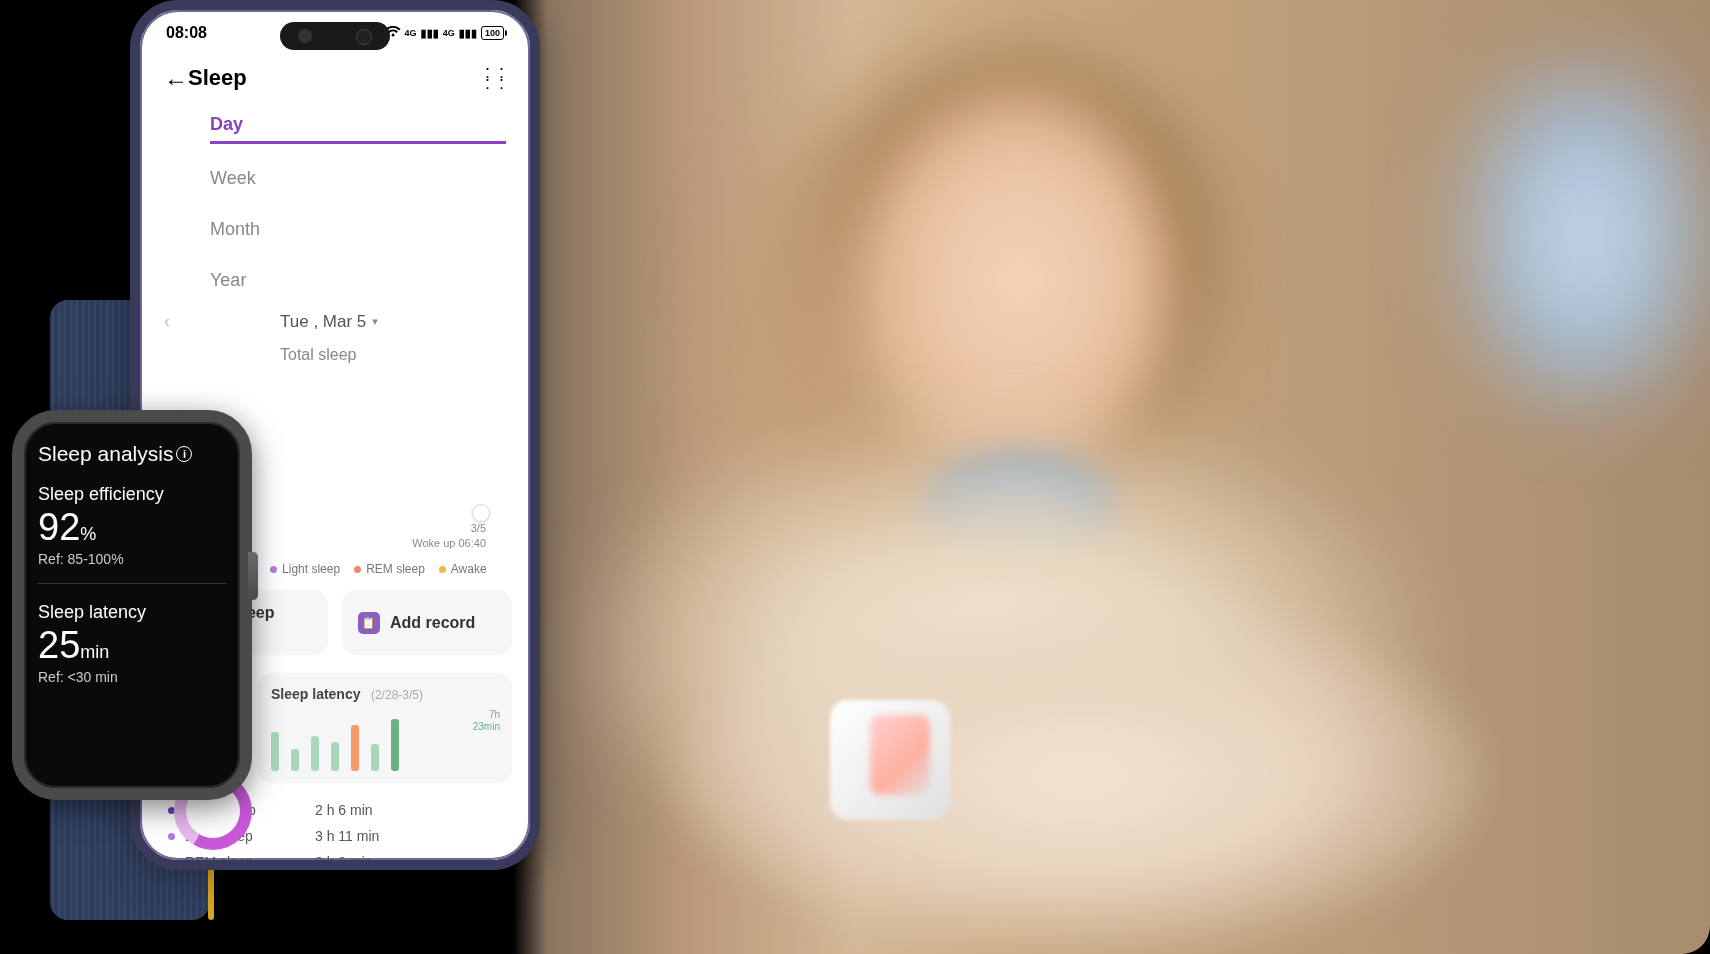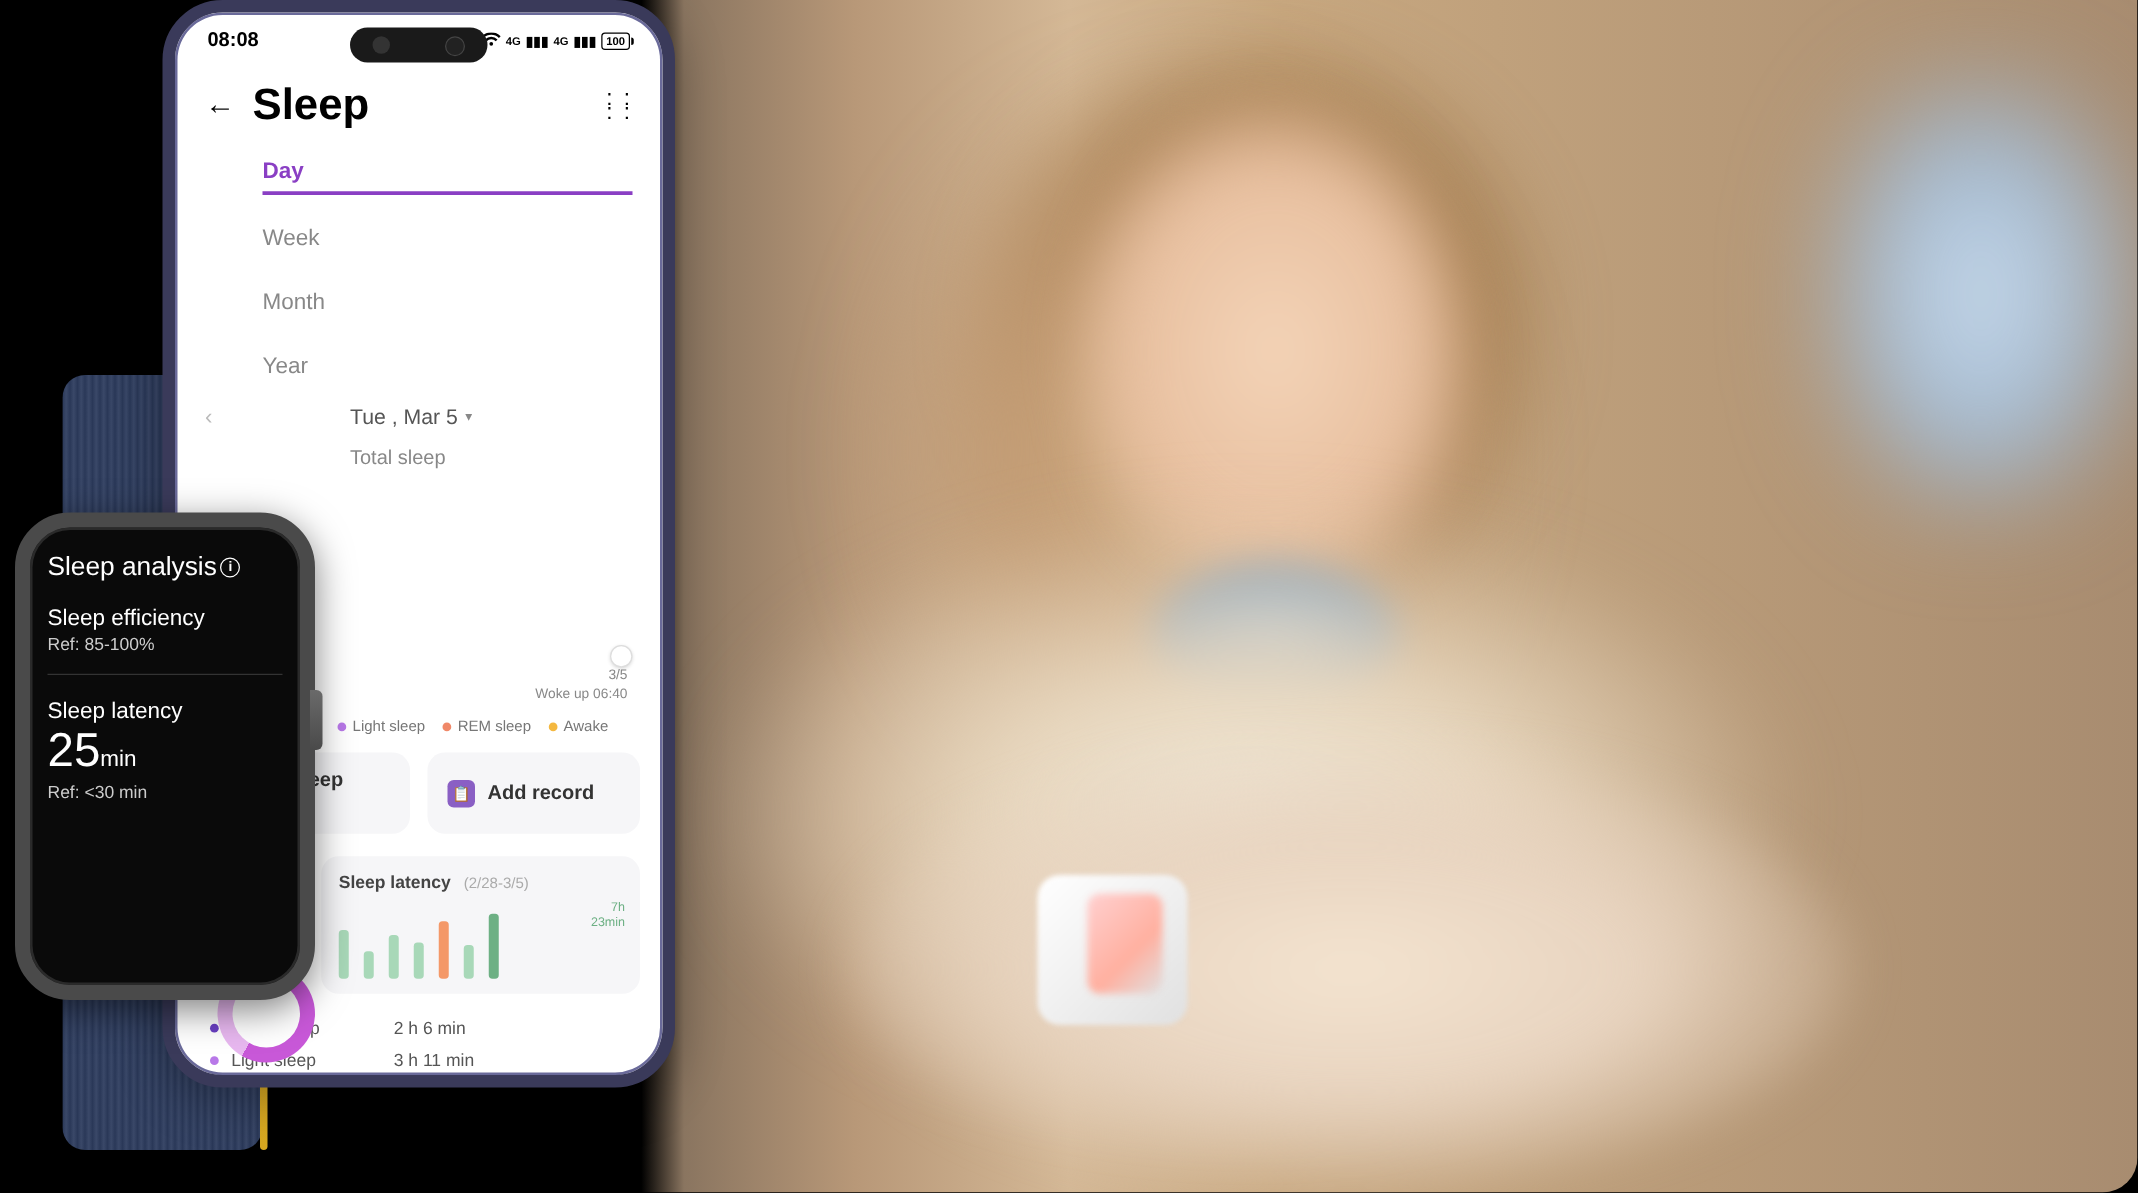--- a/index.html
+++ b/index.html
@@ -35,39 +35,39 @@
 .status-bar { display: flex; justify-content: space-between; align-items: center; padding: 14px 26px 4px; font-size: 16px; font-weight: 700; color: #000; }
 .status-icons { display: flex; gap: 4px; align-items: center; font-size: 11px; }
 .status-icons span { display: inline-block; }
 .wifi-icon { width: 16px; height: 12px; }
 .signal { font-size: 9px; font-weight: 600; }
 .battery { border: 1.5px solid #000; border-radius: 3px; padding: 1px 3px; font-size: 9px; font-weight: 700; position: relative; }
 .battery::after { content: ''; position: absolute; right: -4px; top: 3px; width: 2px; height: 6px; background: #000; border-radius: 0 2px 2px 0; }
 
 .app-header { display: flex; align-items: center; justify-content: space-between; padding: 18px 24px 8px; }
 .back-arrow { font-size: 24px; cursor: pointer; }
-.app-title { font-size: 35px; font-weight: 700; flex: 1; margin-left: 14px; }
+.app-title { font-size: 22px; font-weight: 700; flex: 1; }
 .menu-dots { font-size: 18px; letter-spacing: 2px; line-height: 0.6; cursor: pointer; }
 
 .tabs { display: flex; gap: 24px; padding: 14px 24px 0 70px; font-size: 18px; color: #888; flex-direction: column; }
 .tab { cursor: pointer; padding-bottom: 6px; }
 .tab.active { color: #8a3fc4; font-weight: 700; border-bottom: 3px solid #8a3fc4; }
 
 .date-row { display: flex; align-items: center; padding: 14px 24px; gap: 10px; color: #555; }
 .date-prev { color: #bbb; font-size: 18px; cursor: pointer; }
 .date-label { margin-left: 100px; font-size: 17px; display: flex; align-items: center; gap: 6px; cursor: pointer; }
 .date-label::after { content: '▾'; font-size: 11px; color: #888; }
 
 .total-label { text-align: left; padding: 0 24px 0 140px; font-size: 16px; color: #888; }
 .total-value { text-align: left; padding: 2px 24px 18px 120px; }
 .total-value .num { font-size: 34px; font-weight: 700; }
 .total-value .unit { font-size: 15px; color: #555; margin: 0 6px 0 3px; }
 
 
-.sleep-chart { height: 150px; margin: 0 20px; position: relative; display: flex; align-items: flex-end; gap: 17px; flex-direction: column; }
+.sleep-chart { height: 150px; margin: 0 36px; position: relative; display: flex; align-items: flex-end; gap: 17px; flex-direction: column; }
 .sleep-bar { flex: 1; border-radius: 2px; }
 .chart-annotation { position: absolute; bottom: -36px; right: 8px; font-size: 11px; color: #888; text-align: right; line-height: 1.3; }
 .chart-handle { position: absolute; bottom: -8px; right: 4px; width: 18px; height: 18px; background: #fff; border: 1px solid #ddd; border-radius: 50%; box-shadow: 0 1px 3px rgba(0,0,0,0.15); }
 
 .legend-row { display: flex; justify-content: center; gap: 14px; padding: 48px 16px 14px; font-size: 12px; color: #777; flex-wrap: wrap; }
 .legend-item { display: flex; align-items: center; gap: 5px; }
 .legend-dot { width: 7px; height: 7px; border-radius: 50%; }
 
 .action-row { display: flex; gap: 14px; padding: 0 18px; }
 .action-card { flex: 1; background: #f6f6f8; border-radius: 14px; padding: 14px 16px; cursor: pointer; }
@@ -306,20 +306,23 @@
 </div>
 
 <div class="watch">
   <div class="watch-crown"></div>
   <div class="watch-title">
     <span>Sleep analysis</span>
     <span class="info-icon">i</span>
   </div>
   <div class="watch-metric">
     <div class="label">Sleep efficiency</div>
+    <div class="value">
+      <span>92</span><span class="unit">%</span>
+    </div>
     <div class="ref">Ref: 85-100%</div>
   </div>
   <div class="watch-divider"></div>
   <div class="watch-metric">
     <div class="label">Sleep latency</div>
     <div class="value">
       <span>25</span><span class="unit">min</span>
     </div>
     <div class="ref">Ref: &lt;30 min</div>
   </div>

